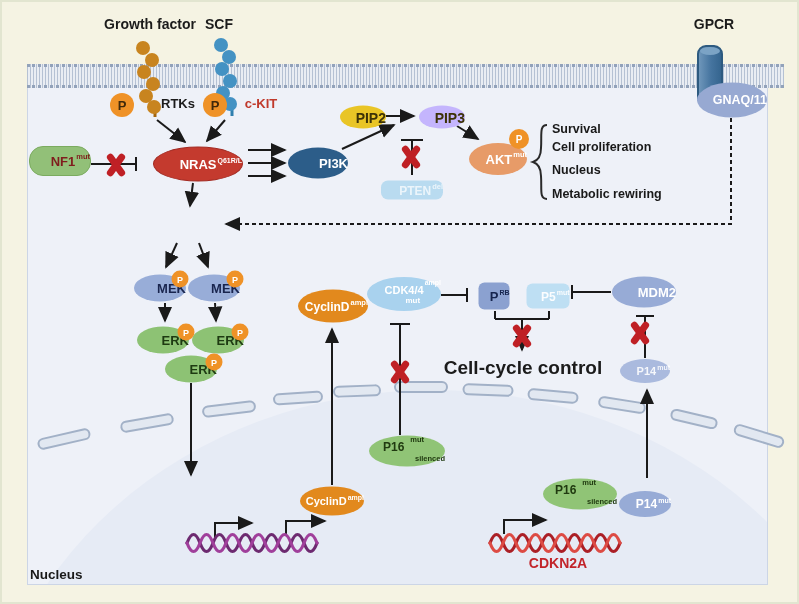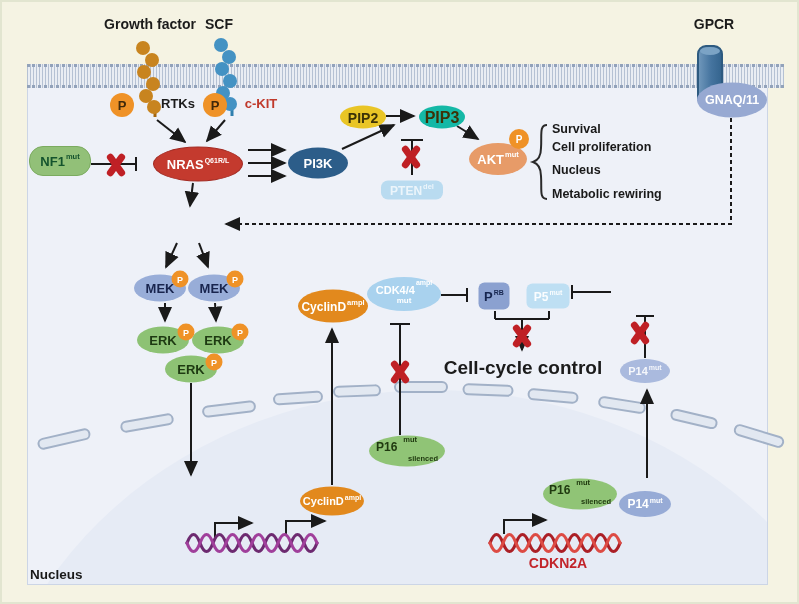--- a/index.html
+++ b/index.html
@@ -7,21 +7,21 @@
          box-sizing:border-box;overflow:hidden;font-family:"Liberation Sans",sans-serif}
   .membrane{position:absolute;left:25px;top:62px;width:757px;height:24px;background-color:#e9edf3;
          background-image:repeating-linear-gradient(90deg,#b5c1d3 0 1px,transparent 1px 3px);
          border-top:3px dotted #92a2ba;border-bottom:3px dotted #92a2ba;box-sizing:border-box}
   .cell{position:absolute;left:25px;top:86px;width:741px;height:497px;background:#eef1f8;
          border-left:1px solid #ccd5e6;border-right:1px solid #ccd5e6;border-bottom:1px solid #ccd5e6;
          box-sizing:border-box;overflow:hidden}
   .nucleus-fill{position:absolute;left:-45px;top:302px;width:900px;height:800px;border-radius:50%;background:#e6ebf5}
   .caps{position:absolute;height:8px;background:#e2e8f1;border:2px solid #a2b1c7;border-radius:7px}
   .connect{position:absolute;left:0;top:0;pointer-events:none}
-  .node{position:absolute;display:flex;align-items:center;justify-content:center;font-weight:700;
+  .node{position:absolute;display:flex;align-items:center;justify-content:flex-end;font-weight:700;
         transform:translate(-50%,-50%);box-sizing:border-box;line-height:1;white-space:nowrap}
   .node sup{font-size:7.5px;font-weight:700;margin-left:1px;position:relative;top:-4px;line-height:1}
   .ell{border-radius:50%}
   .col{display:flex;flex-direction:column;align-items:center;line-height:1}
   .pb{position:absolute;transform:translate(-50%,-50%);border-radius:50%;background:#ef9227;
       display:flex;align-items:center;justify-content:center;font-weight:700}
   .pb.big{width:24px;height:24px;color:#40290a;font-size:13px}
   .pb.sm{width:17px;height:17px;color:#fff;font-size:9px}
   .pb.md{width:20px;height:20px;color:#fff;font-size:10px}
   .bead{position:absolute;width:14px;height:14px;border-radius:50%;transform:translate(-50%,-50%)}
@@ -152,35 +152,35 @@
   <div class="bead b" style="left:227px;top:55px"></div>
   <div class="bead b" style="left:220px;top:67px"></div>
   <div class="bead b" style="left:228px;top:79px"></div>
   <div class="bead b" style="left:221px;top:91px"></div>
   <div class="bead b" style="left:228px;top:102px"></div>
 
   <div class="gpcr-cyl">
     <div class="gpcr-top"></div>
   </div>
 
-  <div class="node" style="left:58px;top:159px;width:62px;height:30px;border-radius:14px;background:#92c078;border:1.5px solid #7bab5f;color:#14532d;font-size:13px">
+  <div class="node" style="left:58px;top:159px;width:62px;height:30px;border-radius:14px;background:#92c078;border:1.5px solid #7bab5f;color:#7f1d1d;font-size:13px">
     <span>NF1</span>
       <sup>mut</sup>
   </div>
   <div class="node ell" style="left:196px;top:162px;width:90px;height:35px;background:#c43a2e;border:1.5px solid #a32a22;color:#fff;font-size:13px">
     <span>NRAS</span>
       <sup style="font-size:7px">Q61R/L</sup>
   </div>
   <div class="node ell" style="left:316px;top:161px;width:60px;height:31px;background:#2c5d89;color:#fff;font-size:13px">
     <span>PI3K</span>
   </div>
   <div class="node ell" style="left:361px;top:115px;width:46px;height:23px;background:#e9c526;color:#3c3207;font-size:14px">
     <span>PIP2</span>
   </div>
-  <div class="node ell" style="left:440px;top:115px;width:46px;height:23px;background:#14b8a6;color:#3c3207;font-size:16px">
+  <div class="node ell" style="left:440px;top:115px;width:46px;height:23px;background:#c4b5fd;color:#3c3207;font-size:14px">
     <span>PIP3</span>
   </div>
   <div class="node" style="left:410px;top:188px;width:62px;height:19px;border-radius:7px;background:#b9dbf0;color:#ecf5fb;font-size:12px">
     <span>PTEN</span>
       <sup>del</sup>
   </div>
   <div class="node ell" style="left:496px;top:157px;width:58px;height:32px;background:#e79b68;color:#fff;font-size:13px">
     <span>AKT</span>
       <sup>mut</sup>
   </div>
@@ -212,20 +212,23 @@
       <span style="font-size:8px;margin-top:2px">mut</span>
     </span>
   </div>
   <div class="node" style="left:492px;top:294px;width:31px;height:27px;border-radius:6px;background:#8ba1d0;color:#16254e;font-size:13px">
     <span>P</span>
       <sup style="font-size:7px">RB</sup>
   </div>
   <div class="node" style="left:546px;top:294px;width:43px;height:25px;border-radius:6px;background:#bedff3;color:rgba(255,255,255,0.93);font-size:12px">
     <span>P5</span>
       <sup style="font-size:7px">mut</sup>
+  </div>
+  <div class="node ell" style="left:642px;top:290px;width:64px;height:31px;background:#97abd6;color:#fff;font-size:13px">
+    <span>MDM2</span>
   </div>
   <div class="node ell" style="left:643px;top:369px;width:50px;height:24px;background:rgba(151,171,214,0.78);color:rgba(255,255,255,0.88);font-size:11px">
     <span>P14</span>
       <sup style="font-size:7px">mut</sup>
   </div>
   <div class="node ell" style="left:643px;top:502px;width:52px;height:26px;background:#97abd6;color:#fff;font-size:12px">
     <span>P14</span>
       <sup style="font-size:7px">mut</sup>
   </div>
   <div class="node ell" style="left:405px;top:449px;width:76px;height:31px;background:#90c476;color:#203a10;font-size:12px">

